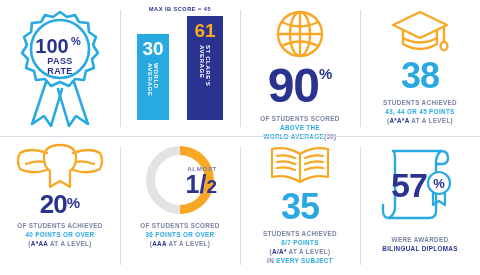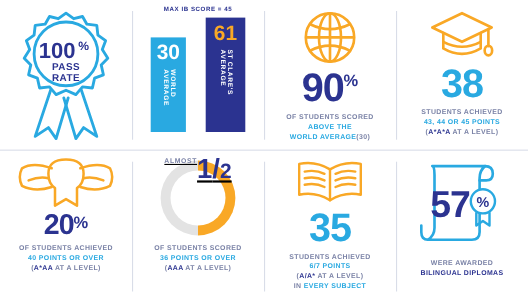--- a/index.html
+++ b/index.html
@@ -68,22 +68,22 @@
   .bar-val.c{color:#f9a826;}
   .bar-lbl{
     writing-mode:vertical-rl;
     font-size:6px;font-weight:bold;letter-spacing:.6px;
     color:#ffffff;margin-top:5px;
   }
 
   
   .donut{width:74px;height:74px;position:relative;}
   .donut-txt{
-    position:absolute;inset:0;display:flex;flex-direction:row;
-    align-items:flex-start;justify-content:center;text-decoration:underline;
+    position:absolute;inset:0;display:flex;flex-direction:column;
+    align-items:flex-end;justify-content:center;
   }
   .almost{font-size:6.2px;font-weight:bold;color:#7a82a6;letter-spacing:.6px;margin-bottom:1px;}
   .half{font-size:25px;font-weight:bold;color:#2b3390;line-height:.9;}
 
   .icon-wrap{display:flex;align-items:flex-start;justify-content:center;}
   .stat-num{display:flex;align-items:flex-start;justify-content:center;}
   .pct{font-size:15px;font-weight:bold;color:#2b3390;margin-top:3px;}
 </style>
 </head>
 <body>
@@ -128,21 +128,21 @@
           <circle cx="28" cy="28" r="22"></circle>
           <ellipse cx="28" cy="28" rx="10" ry="22"></ellipse>
           <line x1="28" y1="6" x2="28" y2="50"></line>
           <line x1="6" y1="28" x2="50" y2="28"></line>
           <path d="M10 16 Q28 25 46 16"></path>
           <path d="M10 40 Q28 31 46 40"></path>
         </g>
       </svg>
     </div>
     <div class="stat-num">
-      <span class="bignum" style="font-size:36px">90</span>
+      <span class="bignum" style="font-size:48px">90</span>
       <span class="pct">%</span>
     </div>
     <div class="caption">
       <div class="c-gray">OF STUDENTS SCORED</div>
       <div class="c-cyan">ABOVE THE</div>
       <div><span class="c-cyan">WORLD AVERAGE</span><span class="c-gray">(30)</span></div>
     </div>
   </div>
 
   <div class="cell vdiv hdiv">

